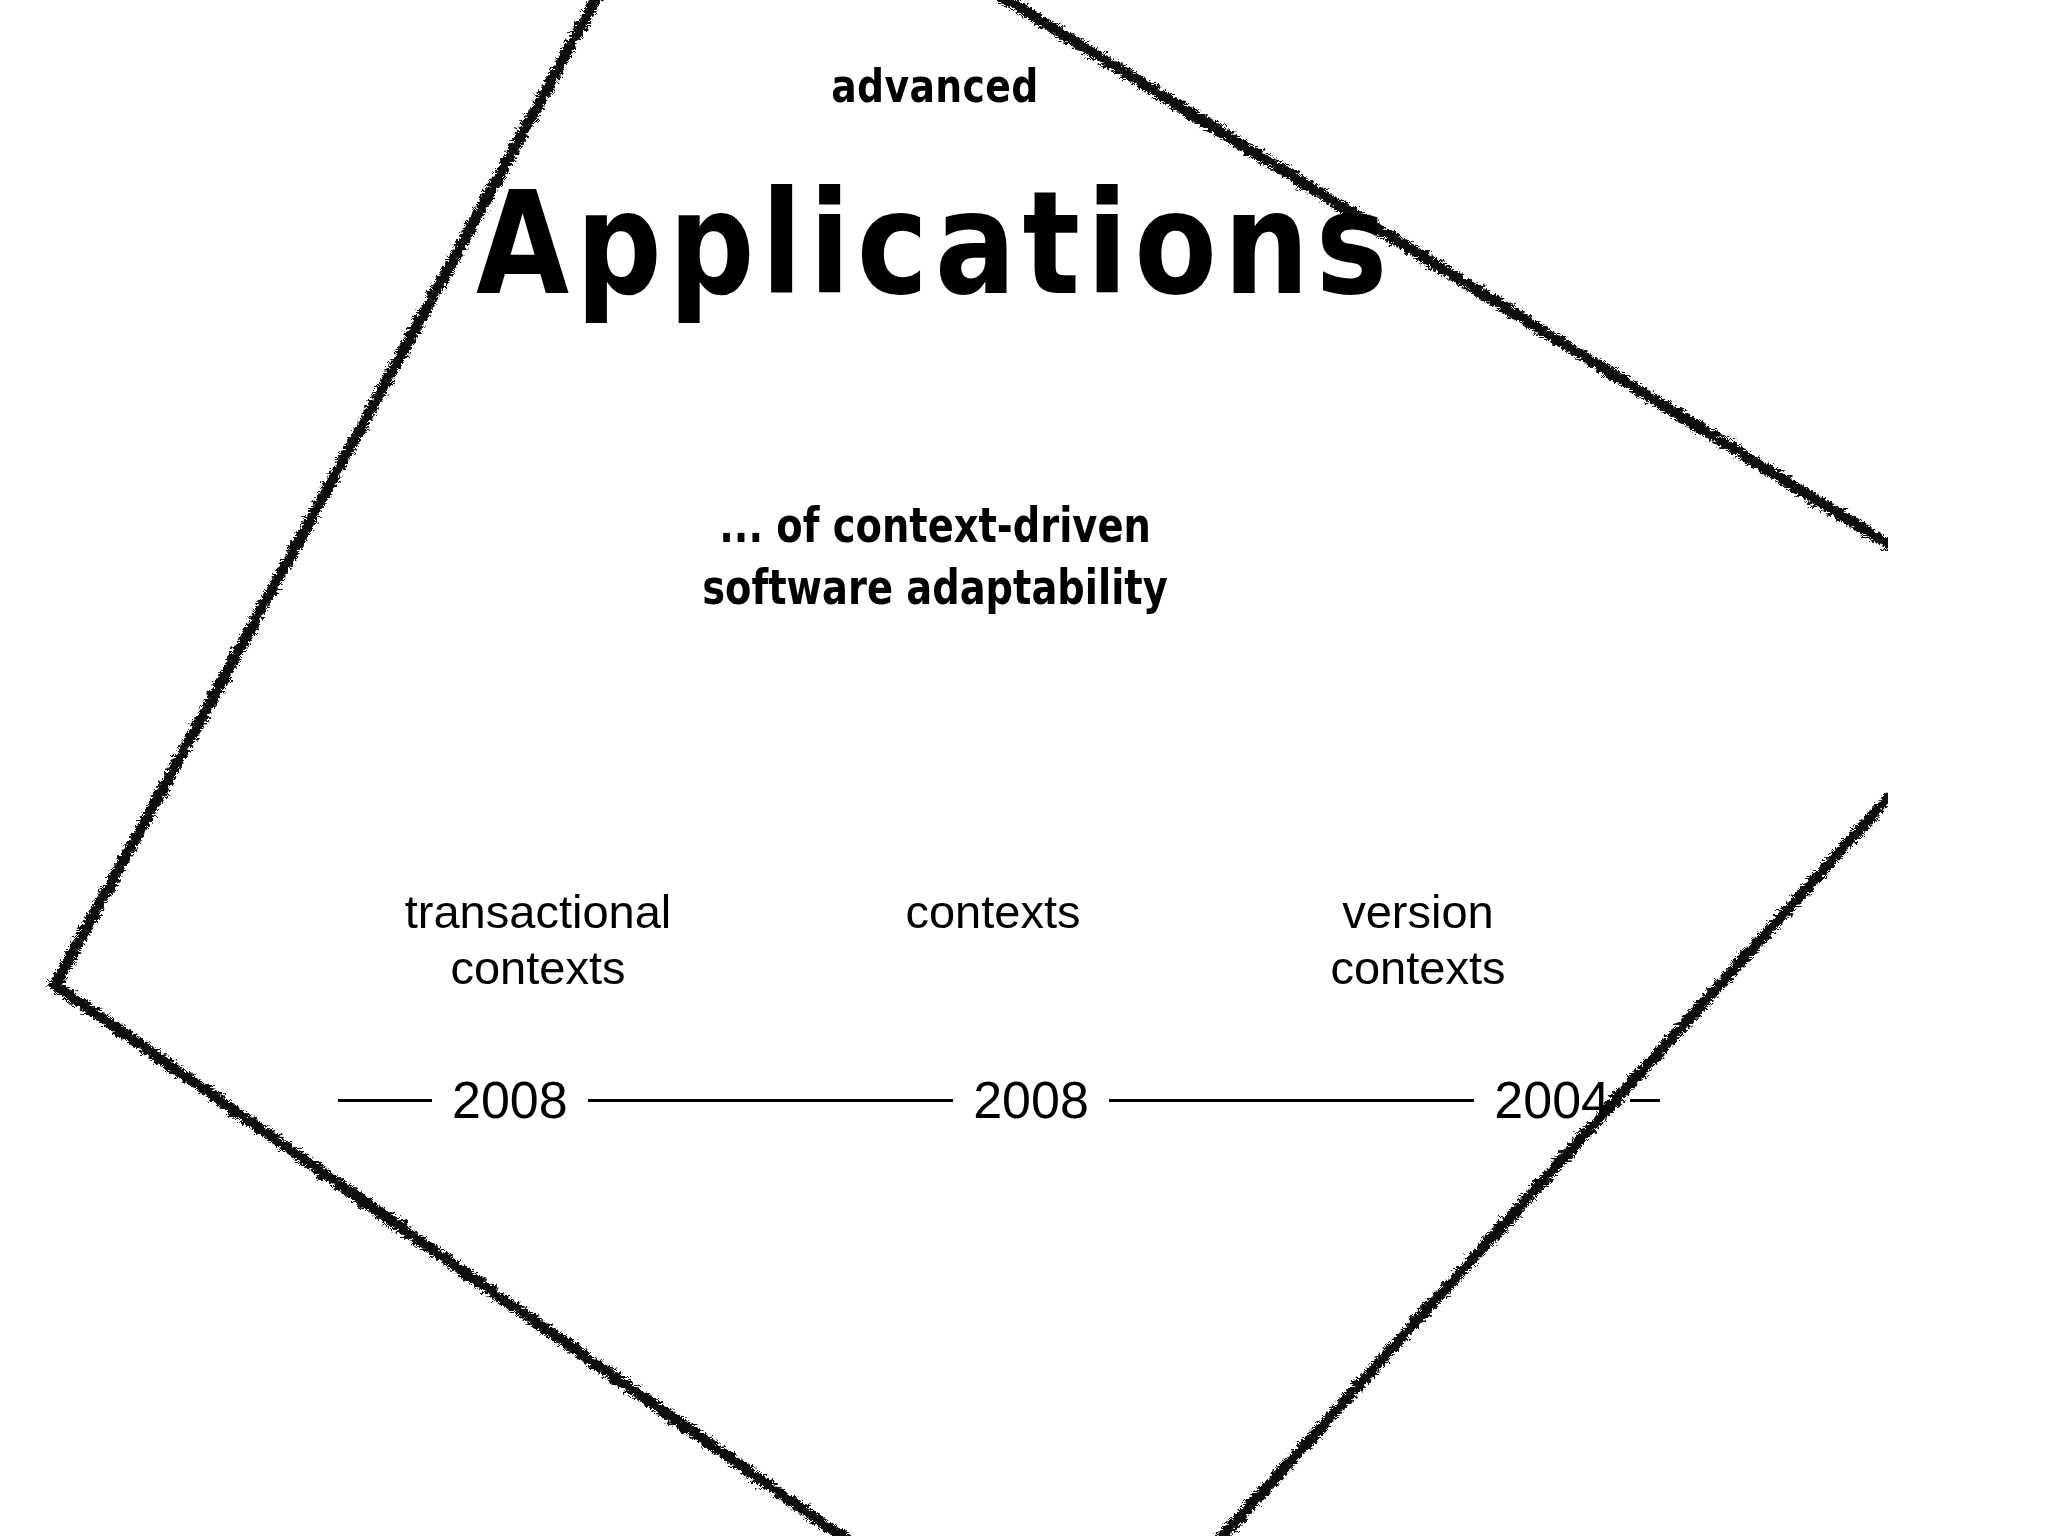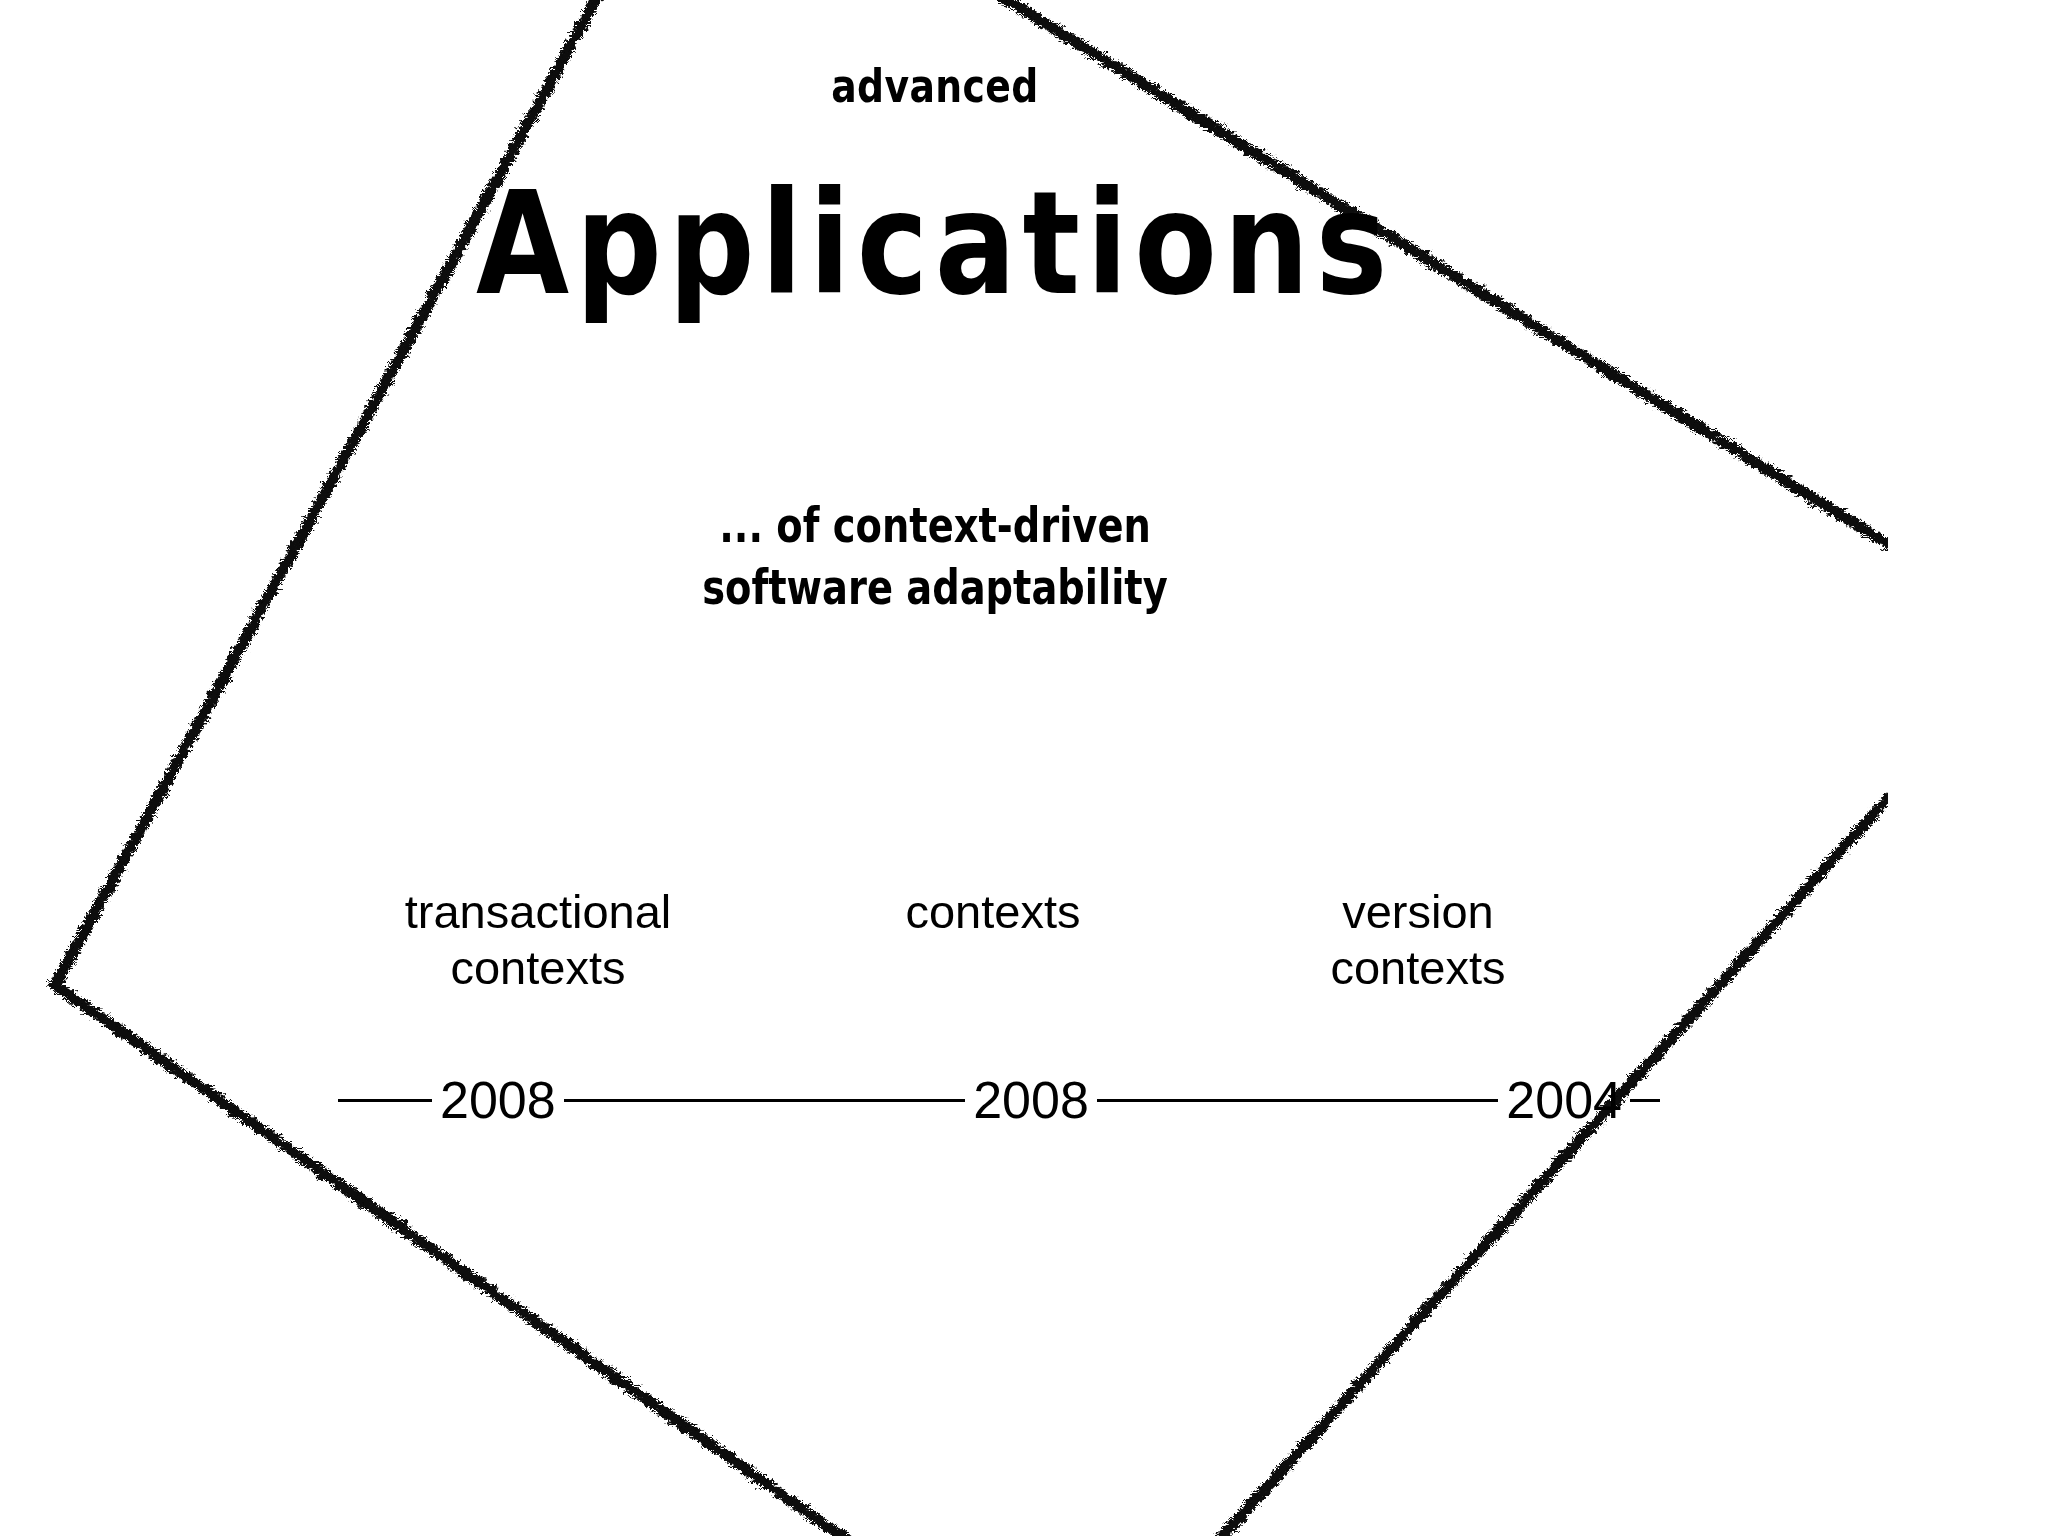--- a/index.html
+++ b/index.html
@@ -102,20 +102,21 @@
   .tl-label.c1 { left: 455px; width: 400px; }
   .tl-label.c2 { left: 880px; width: 400px; }
 
   .tl-axis {
     position: absolute;
     left: 0;
     top: 190px;
     width: 1322px;
     display: flex;
     align-items: center;
+    gap: 12px;
   }
   .tl-rule {
     height: 0;
     border-top: 3px solid #000;
     flex: 1 1 auto;
   }
   .tl-rule.stub-left  { flex: 0 0 94px; }
   .tl-rule.stub-right { flex: 0 0 30px; }
   .tl-year {
     flex: 0 0 auto;

